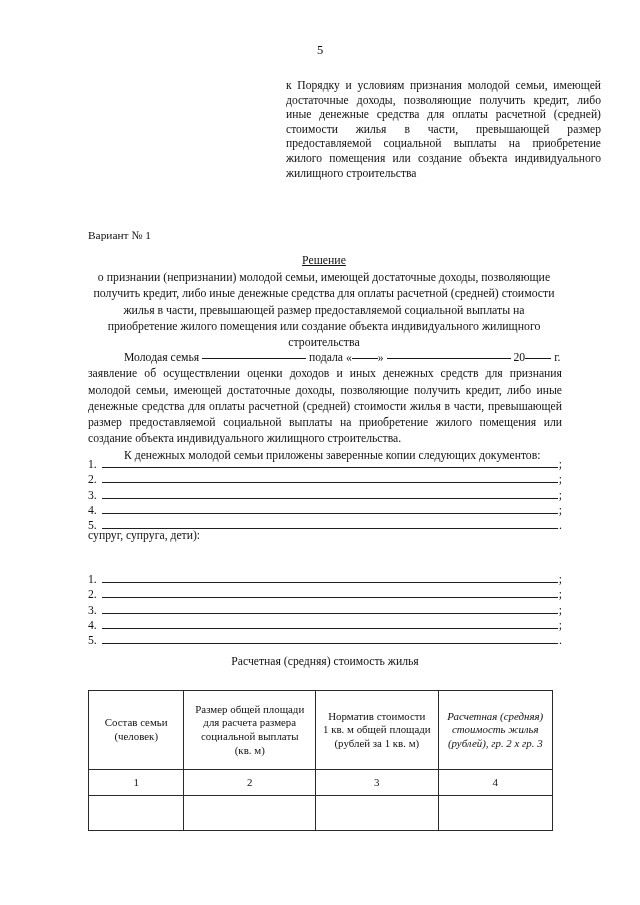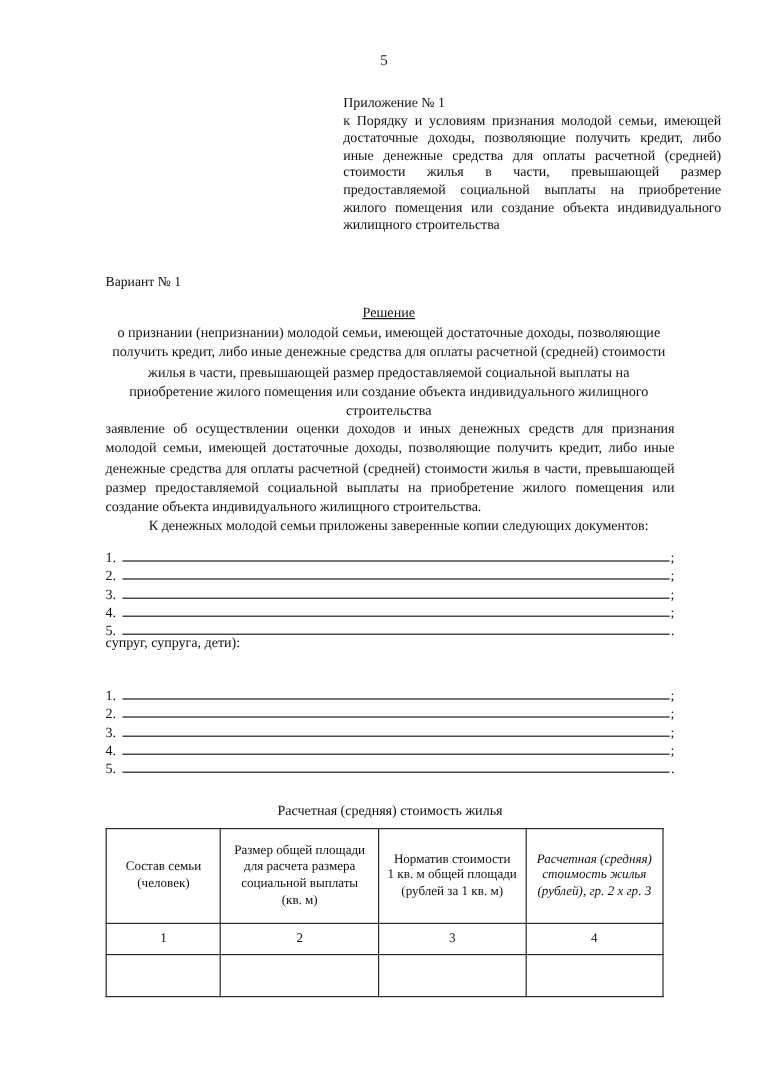--- a/index.html
+++ b/index.html
@@ -146,21 +146,21 @@
     line-height: 16.3px;
     text-align: justify;
     text-align-last: left;
   }
   .members-intro p { margin: 0; }
   .members-intro p.indent { text-indent: 36px; }
 
   
   .table-caption {
     position: absolute;
-    top: 668px;
+    top: 654px;
     left: 88px;
     width: 474px;
     text-align: center;
     font-size: 11.7px;
     line-height: 15px;
   }
 
   
   .cost-table {
     position: absolute;
@@ -193,32 +193,32 @@
   .col4 { width: 117px; font-style: italic; }
 </style>
 </head>
 <body>
 
 <div class="page">
 
   <div class="page-number">5</div>
 
   <div class="appendix-block">
-    <div class="first-line">Приложение № 1</div>
     <div>к Порядку и условиям признания молодой семьи, имеющей достаточные доходы, позволяющие получить кредит, либо иные денежные средства для оплаты расчетной (средней) стоимости жилья в части, превышающей размер предоставляемой социальной выплаты на приобретение жилого помещения или создание объекта индивидуального жилищного строительства</div>
   </div>
 
   <div class="variant">Вариант № 1</div>
 
   <div class="title-block">
     <div class="heading">Решение</div>
     <div>о признании (непризнании) молодой семьи, имеющей достаточные доходы, позволяющие получить кредит, либо иные денежные средства для оплаты расчетной (средней) стоимости жилья в части, превышающей размер предоставляемой социальной выплаты на приобретение жилого помещения или создание объекта индивидуального жилищного строительства</div>
   </div>
 
   <div class="body-block">
+    <p><span>Молодая семья</span>&nbsp;<span class="fill w-long"></span>&nbsp;<span>подала «</span><span class="fill w-tiny"></span><span>»</span>&nbsp;<span class="fill w-med"></span>&nbsp;<span>20</span><span class="fill w-yr"></span>&nbsp;<span>г.</span></p>
     <p style="text-indent:0" class="last-full">заявление об осуществлении оценки доходов и иных денежных средств для признания молодой семьи, имеющей достаточные доходы, позволяющие получить кредит, либо иные денежные средства для оплаты расчетной (средней) стоимости жилья в части, превышающей размер предоставляемой социальной выплаты на приобретение жилого помещения или создание объекта индивидуального жилищного строительства.</p>
     <p class="last-full">К денежных молодой семьи приложены заверенные копии следующих документов:</p>
   </div>
 
   <div class="blank-list" id="documents-list">
     <div class="row">
         <span class="num">1.</span>
         <span class="rule"></span>
         <span class="term">;</span>
       </div>

